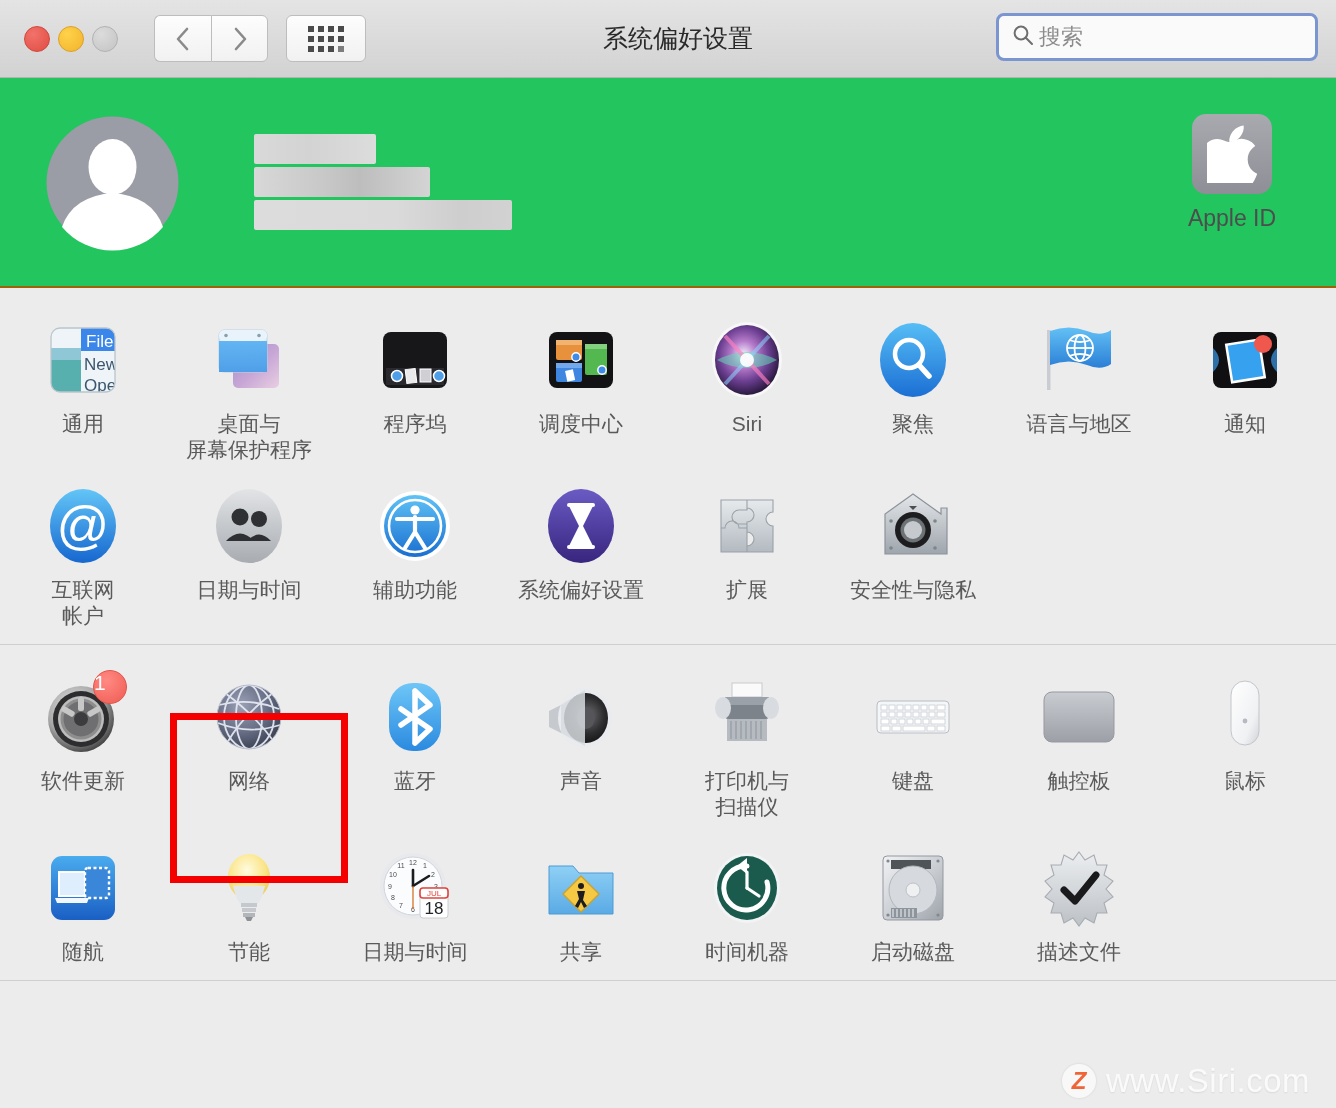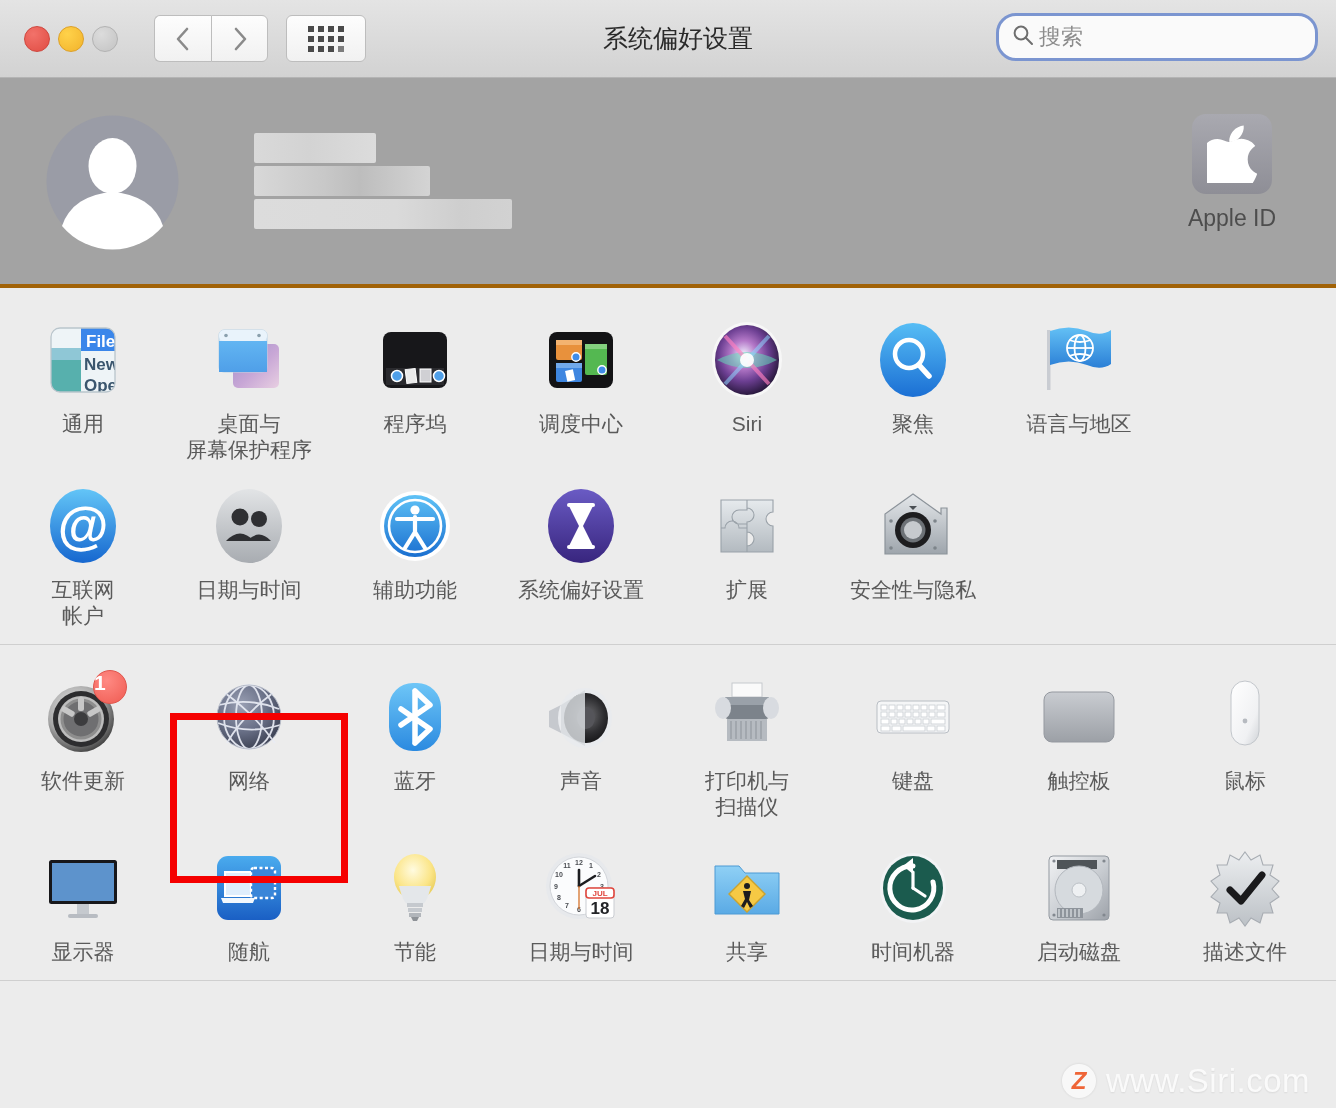--- a/index.html
+++ b/index.html
@@ -51,38 +51,38 @@
     position: absolute; left: 0; right: 0; top: 0; bottom: 0;
     display: flex; align-items: center; justify-content: center;
     font-size: 25px; color: #2a2a2a; pointer-events: none; padding-left: 20px;
   }
 
   .searchbox {
     position: absolute; right: 18px; top: 13px;
     width: 322px; height: 48px;
     background: #fafafa;
     border: 3px solid #7b95d0;
-    border-radius: 20px;
+    border-radius: 8px;
     display: flex; align-items: center;
     padding: 0 12px;
   }
   .searchbox .mag { margin-right: 4px; flex: 0 0 auto; }
   .search-input {
     border: none; outline: none; background: transparent;
     font-family: inherit; font-size: 22px; color: #333;
     width: 100%;
   }
   .search-input::placeholder { color: #8c8c8c; }
 
   
   .account {
     position: relative;
     height: 210px;
-    background: #a3a3a3;
-    border-bottom: 4px solid #a16207;
+    background: #22c55e;
+    border-bottom: 2px solid #a16207;
     display: flex; align-items: center; gap: 32px;
   }
   .avatar { margin-left: 41px; width: 143px; height: 143px; }
   .redacted { margin-left: 38px; display: flex; flex-direction: column; gap: 3px; }
   .redacted .bar { height: 30px; border-radius: 2px; }
   .blurA { width: 122px; background: linear-gradient(to right, #d9d9d9, #d3d3d3 45%, #dcdcdc); }
   .blurB { width: 176px; background: linear-gradient(to right, #d8d8d8, #c8c8c8 40%, #bdbdbd 60%, #d4d4d4); }
   .blurC { width: 258px; background: linear-gradient(to right, #dcdcdc, #dadada 55%, #cecece 80%, #d2d2d2); }
 
   .appleid {
@@ -98,21 +98,21 @@
 
   
   .section { background: #ececec; padding: 26px 0 16px; border-bottom: 1px solid #cfcfcf; }
   .section:last-of-type { border-bottom: none; }
   .row { display: flex; }
   .cell {
     width: 166px;
     display: flex; flex-direction: column; align-items: center;
     padding-top: 4px;
   }
-  .iconwrap { position: relative; width: 84px; height: 84px; display: flex; align-items: flex-end; justify-content: center; font-weight: bold; }
+  .iconwrap { position: relative; width: 84px; height: 84px; display: flex; align-items: flex-end; justify-content: center; }
   .iconwrap svg, .iconwrap > div { display: block; }
   .pane-label {
     margin-top: 9px; font-size: 21px; color: #5a5a5a;
     text-align: center; line-height: 1.22; white-space: pre-line;
   }
   .badge {
     position: absolute; top: -5px; right: -2px;
     min-width: 34px; height: 34px; border-radius: 17px;
     background: radial-gradient(circle at 40% 30%, #ff8a83, #ef5b52);
     color: #fff; font-size: 21px;
@@ -368,20 +368,32 @@
               <ellipse cx="43" cy="30" rx="5.5" ry="13"></ellipse>
               <line x1="30" y1="30" x2="56" y2="30"></line>
               <path d="M32 22 Q43 26 54 22"></path>
               <path d="M32 38 Q43 34 54 38"></path>
             </g>
           </svg>
         </div>
         <div class="pane-label">语言与地区</div>
       </div>
 
+      <div class="cell">
+        <div class="iconwrap">
+          <svg width="84" height="84" viewBox="0 0 84 84">
+            <rect x="10" y="14" width="64" height="56" rx="8" fill="#101012"></rect>
+            <path d="M10 30 Q22 42 10 54 Z" fill="#2e6fa8"></path>
+            <path d="M74 30 Q62 42 74 54 Z" fill="#2e6fa8"></path>
+            <rect x="26" y="24" width="33" height="38" fill="#36a1ef" stroke="#ffffff" stroke-width="2.5" transform="rotate(-9 42 43)"></rect>
+            <circle cx="60" cy="26" r="9" fill="#f0574d"></circle>
+          </svg>
+        </div>
+        <div class="pane-label">通知</div>
+      </div>
     </div>
 
     <div class="row" style="margin-top:18px;">
       <div class="cell">
         <div class="iconwrap">
           <svg width="84" height="84" viewBox="0 0 84 84">
             <defs>
                 <linearGradient id="atg" x1="0" y1="0" x2="0" y2="1">
               <stop offset="0%" stop-color="#63c5f7"></stop>
                   <stop offset="100%" stop-color="#1667cf"></stop>
@@ -678,31 +690,20 @@
             <rect x="28" y="6" width="28" height="64" rx="14" fill="url(#msg)" stroke="#c2c6cb"></rect>
             <circle cx="42" cy="46" r="2.4" fill="#b6bac0"></circle>
           </svg>
         </div>
         <div class="pane-label">鼠标</div>
       </div>
     </div>
 
     <div class="row" style="margin-top:22px;">
 
-      <div class="cell">
-        <div class="iconwrap">
-          <svg width="84" height="84" viewBox="0 0 84 84">
-            <rect x="8" y="14" width="68" height="44" rx="2.5" fill="#17171a"></rect>
-            <rect x="11" y="17" width="62" height="38" fill="#5d93cc"></rect>
-            <rect x="36" y="58" width="12" height="12" fill="#c5c9ce"></rect>
-            <rect x="27" y="68" width="30" height="4" rx="2" fill="#b8bcc2"></rect>
-          </svg>
-        </div>
-        <div class="pane-label">显示器</div>
-      </div>
 
       <div class="cell">
         <div class="iconwrap">
           <svg width="84" height="84" viewBox="0 0 84 84">
             <defs>
                 <linearGradient id="sdg" x1="0" y1="0" x2="0" y2="1">
               <stop offset="0%" stop-color="#4aabee"></stop>
                   <stop offset="100%" stop-color="#1a5fc4"></stop>
                 </linearGradient>
               </defs>

